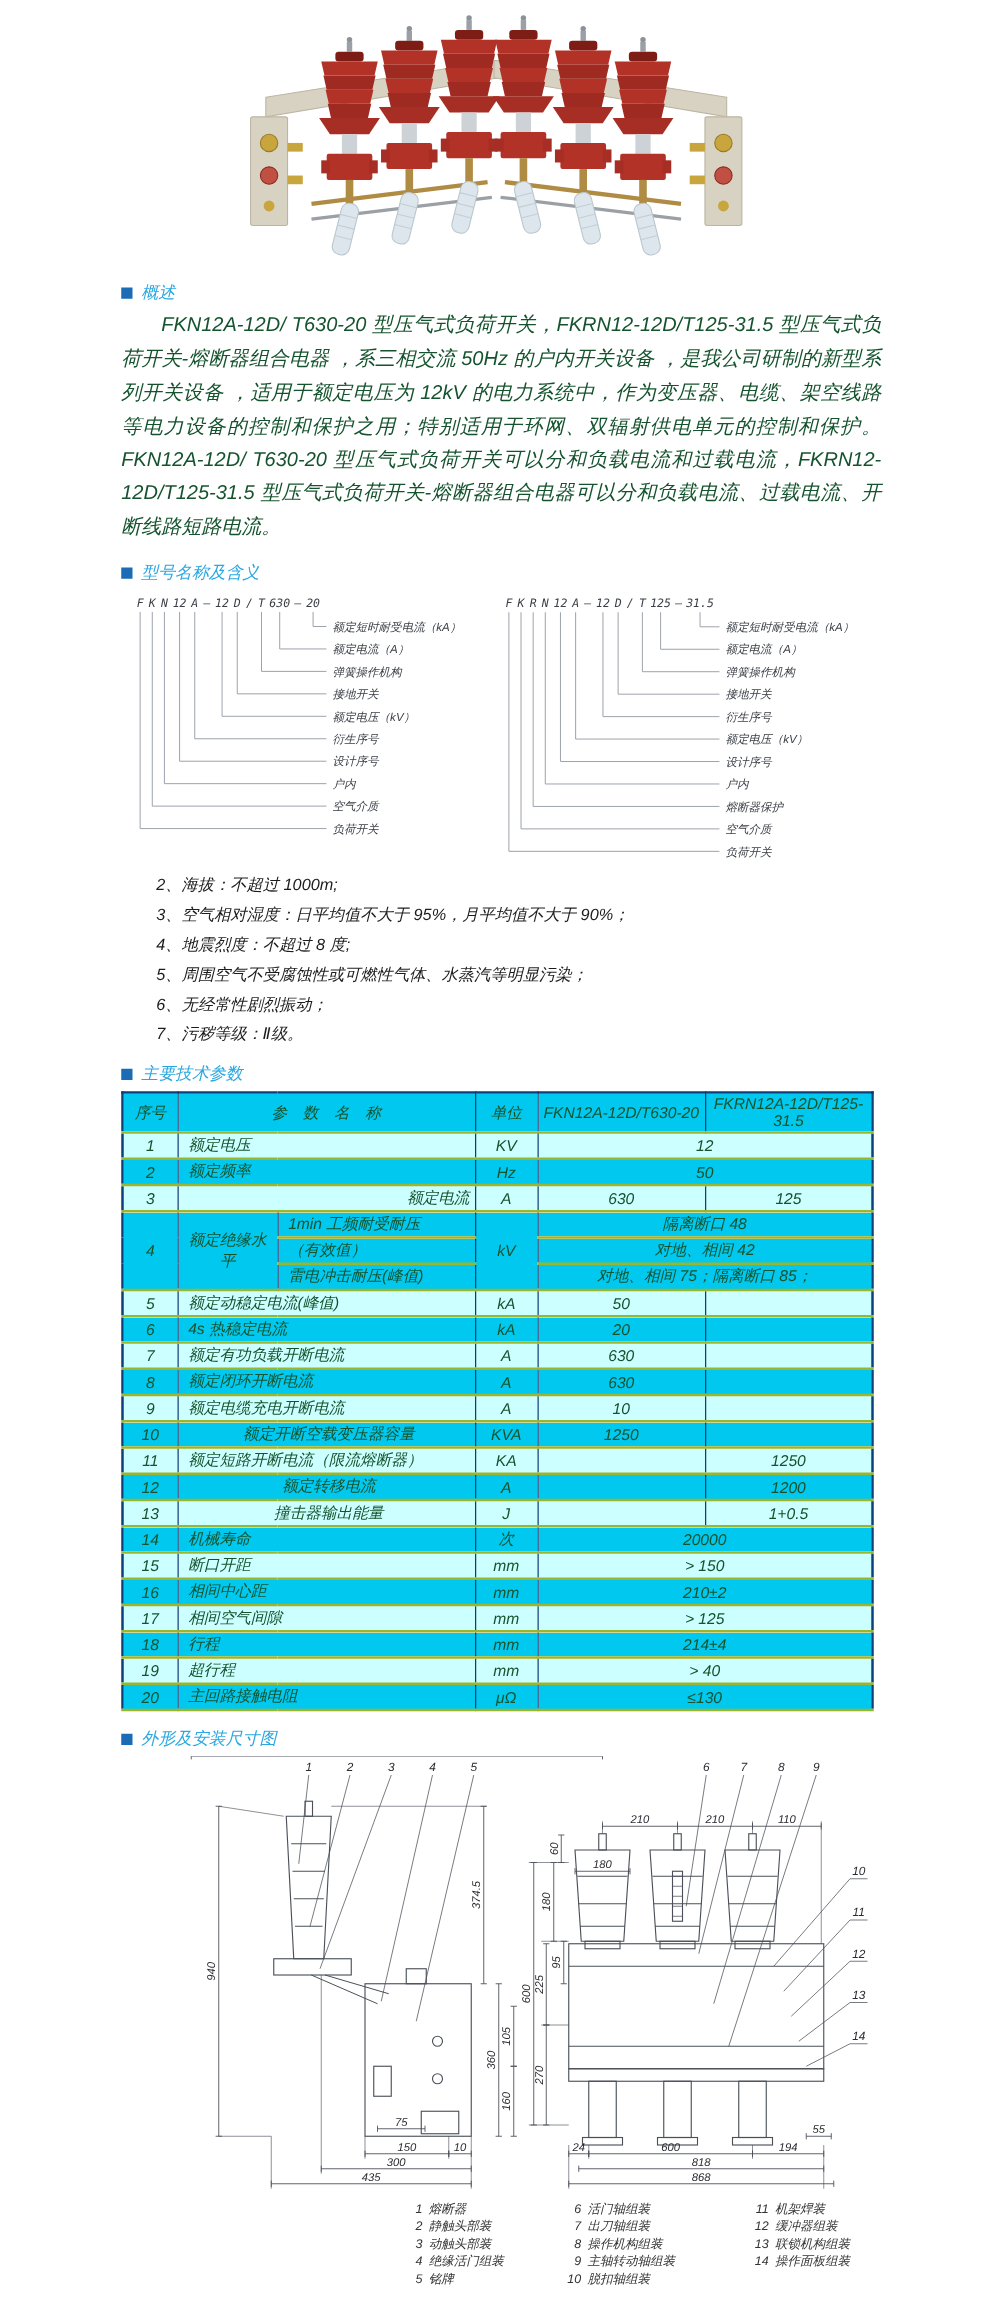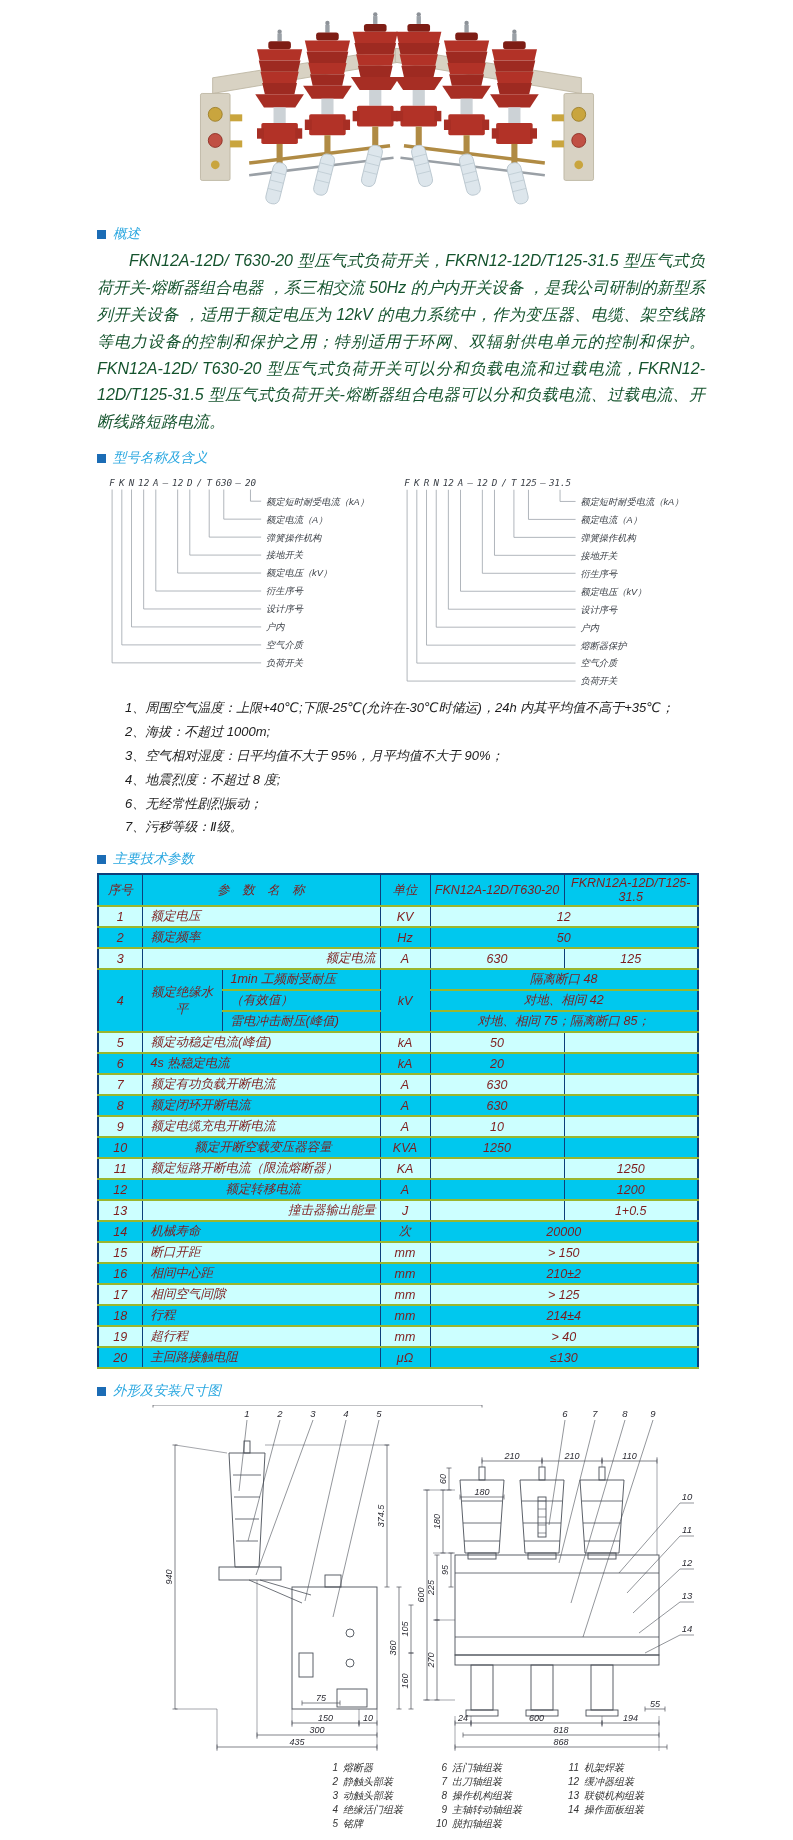--- a/index.html
+++ b/index.html
@@ -7,29 +7,29 @@
   body{width:793px;font-family:"Liberation Sans","DejaVu Sans",sans-serif;color:#1c1c1c;}
   .page{width:793px;overflow:hidden;}
   .photos{display:flex;justify-content:center;padding:10px 0 2px;}
   section{margin:0 88px 0 97px;font-style:italic;}
   .sec-title{display:flex;align-items:center;gap:7px;font-size:13.5px;color:#2aa7e0;margin:13px 0 5px;}
   .sec-title .sq{width:9px;height:9px;background:#1b6cb5;flex:0 0 auto;}
   .overview-text{font-size:16px;line-height:1.68;text-indent:2em;text-align:justify;margin:2px 0 0;color:#14532d;}
   .diagrams{display:flex;align-items:flex-start;gap:4px;margin:4px 0 0 2px;}
   .env-list{list-style:none;margin:2px 0 10px;padding:0 0 0 28px;font-size:13px;line-height:1.45;}
   .env-list li{margin:5px 0;}
-  table.params{border-collapse:collapse;width:600px;font-size:12.5px;color:#7f1d1d;border:2px solid #0d3f7a;table-layout:fixed;padding-left:16px;}
+  table.params{border-collapse:collapse;width:600px;font-size:12.5px;color:#14532d;border:2px solid #0d3f7a;table-layout:fixed;padding-left:16px;}
   .params th,.params td{border-left:1px solid #0d3f7a;border-right:1px solid #0d3f7a;height:21px;padding:1px 4px;text-align:center;overflow:hidden;}
   .params tr{border-top:2px solid #9ab62e;border-bottom:2px solid #9ab62e;}
   .params thead tr{border-top:none;}
   .params thead th{background:#00c8ee;font-weight:normal;height:24px;}
   .params tr.d td{background:#00c8ee;}
   .params tr.l td{background:#ccffff;}
   .drawing-wrap{margin-top:2px;}
-  .legend{margin:4px 0 11px 225px;display:grid;grid-template-columns:105px 128px 118px;column-gap:4px;font-size:10px;color:#333;line-height:14px;}
+  .legend{margin:4px 0 11px 225px;display:grid;grid-template-columns:105px 128px 118px;column-gap:22px;font-size:10px;color:#333;line-height:14px;}
   .lg-line{white-space:nowrap;}
   .lg-line .n{display:inline-block;width:16px;text-align:right;margin-right:5px;}
   svg{display:block;}
 </style>
 </head>
 <body>
 
 <div class="page">
 
   <div class="photos">
@@ -161,24 +161,24 @@
           <polyline points="23.5,15 23.5,193.5 187,193.5" fill="none" stroke="#9aa0a8" stroke-width="0.8"></polyline>
           <text x="192" y="197" font-size="9.5" fill="#3a3f46">空气介质</text>
           <polyline points="13.5,15 13.5,212 187,212" fill="none" stroke="#9aa0a8" stroke-width="0.8"></polyline>
           <text x="192" y="215.5" font-size="9.5" fill="#3a3f46">负荷开关</text>
         </svg>
     </div>
   </section>
 
   <section>
     <ul class="env-list" id="env-list">
-        <li>1、周围空气温度：上限+40℃;下限-25℃(允许在-30℃时储运)，24h 内其平均值不高于+35℃；</li>
         <li>2、海拔：不超过 1000m;</li>
         <li>3、空气相对湿度：日平均值不大于 95%，月平均值不大于 90%；</li>
         <li>4、地震烈度：不超过 8 度;</li>
+        <li>5、周围空气不受腐蚀性或可燃性气体、水蒸汽等明显污染；</li>
         <li>6、无经常性剧烈振动；</li>
         <li>7、污秽等级：Ⅱ级。</li>
       </ul>
   </section>
 
   <section>
     <div class="sec-title">
       <span class="sq"></span>
       <span>主要技术参数</span>
     </div>
@@ -286,21 +286,21 @@
           </tr>
           <tr class="d">
             <td>12</td>
             <td colspan="2" style="text-align: center; padding-left: 8px;">额定转移电流</td>
             <td>A</td>
             <td></td>
             <td>1200</td>
           </tr>
           <tr class="l">
             <td>13</td>
-            <td colspan="2" style="text-align: right; padding-left: 8px;">撞击器输出能量</td>
+            <td colspan="2" style="text-align: center; padding-left: 8px;">撞击器输出能量</td>
             <td>J</td>
             <td></td>
             <td>1+0.5</td>
           </tr>
           <tr class="d">
             <td>14</td>
             <td colspan="2" style="text-align: left; padding-left: 8px;">机械寿命</td>
             <td>次</td>
             <td colspan="2">20000</td>
           </tr>

